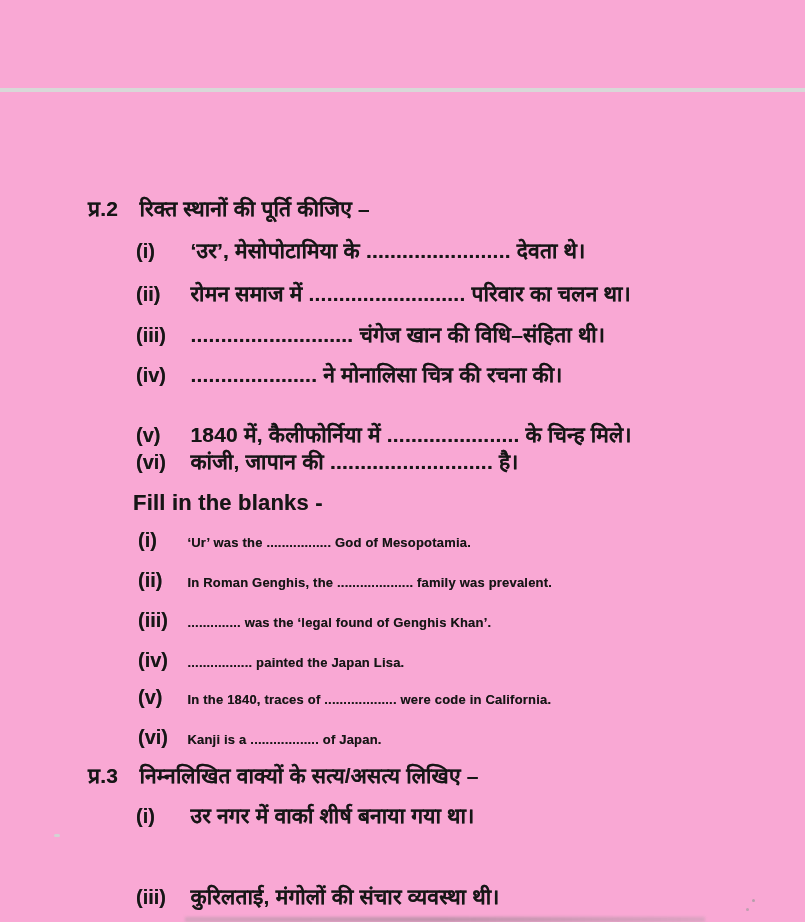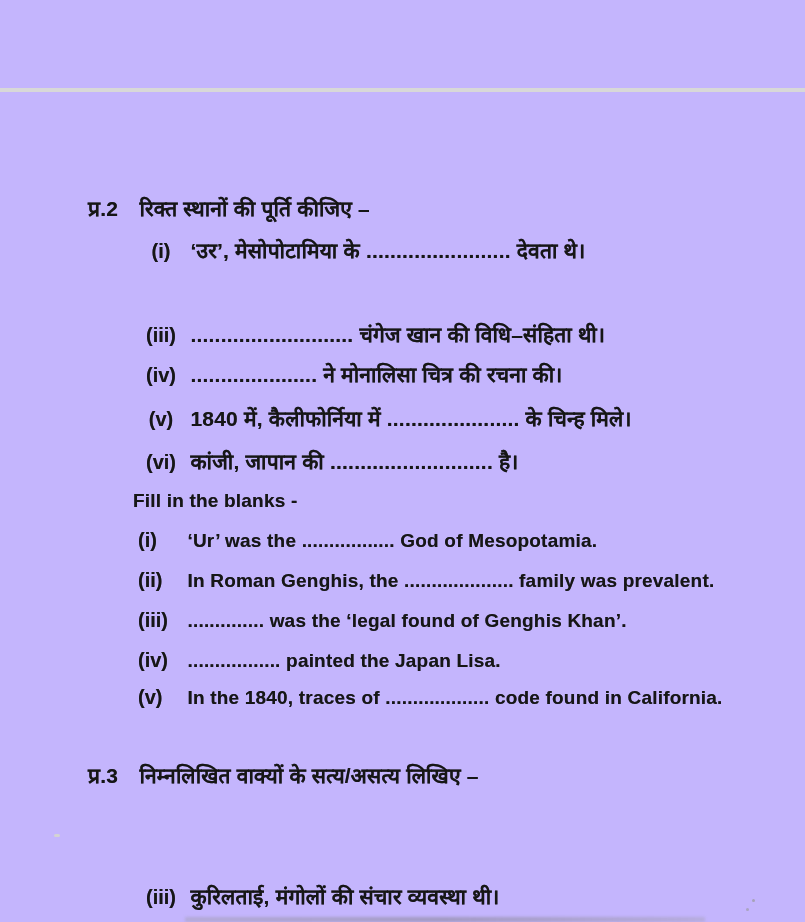--- a/index.html
+++ b/index.html
@@ -4,21 +4,21 @@
 <style>
   html, body {
     margin: 0;
     padding: 0;
     background: #ffffff;
   }
   #page {
     position: relative;
     width: 805px;
     height: 922px;
-    background: #c4b5fd;
+    background: #f9a8d4;
     overflow: hidden;
     font-family: "Liberation Sans", sans-serif;
     color: #161616;
   }
   #top-rule {
     position: absolute;
     left: 0;
     top: 88px;
     width: 805px;
     height: 4px;
@@ -34,38 +34,38 @@
     display: inline-block;
     width: 47px;
     font-weight: 700;
     font-size: 20px;
   }
   .qtitle {
     font-weight: 700;
     font-size: 21px;
   }
   
-  .item-hi { left: 136px; text-align: center; }
+  .item-hi { left: 136px; }
   .item-en { left: 138px; }
   .lbl {
     display: inline-block;
     width: 50px;
     font-weight: 700;
     font-size: 20px;
     font-family: "Liberation Sans", sans-serif;
   }
   .item-en .lbl { width: 45px; }
   .hi {
     font-size: 21px;
     font-weight: 700;
     font-family: "Liberation Sans", sans-serif;
     letter-spacing: 0.2px;
   }
   .en {
-    font-size: 19px;
+    font-size: 13px;
     font-weight: 700;
     font-family: "Liberation Sans", sans-serif;
     letter-spacing: 0.2px;
   }
   .scan-ink {
     text-shadow: 0 0 0.5px rgba(20,20,20,0.55);
   }
   
   #speck-left {
     position: absolute;
@@ -115,67 +115,79 @@
 
   <div class="line qline scan-ink" style="top:194px">
     <span class="qnum hi">प्र.2</span>
     <span class="qtitle hi">रिक्त स्थानों की पूर्ति कीजिए –</span>
   </div>
 
   <div class="line item-hi scan-ink" style="top:236px">
     <span class="lbl">(i)</span>
     <span class="hi">‘उर’, मेसोपोटामिया के ........................ देवता थे।</span>
   </div>
+  <div class="line item-hi scan-ink" style="top:279px">
+    <span class="lbl">(ii)</span>
+    <span class="hi">रोमन समाज में .......................... परिवार का चलन था।</span>
+  </div>
   <div class="line item-hi scan-ink" style="top:320px">
     <span class="lbl">(iii)</span>
     <span class="hi">........................... चंगेज खान की विधि–संहिता थी।</span>
   </div>
   <div class="line item-hi scan-ink" style="top:360px">
     <span class="lbl">(iv)</span>
     <span class="hi">..................... ने मोनालिसा चित्र की रचना की।</span>
   </div>
-  <div class="line item-hi scan-ink" style="top:404px">
+  <div class="line item-hi scan-ink" style="top:420px">
     <span class="lbl">(v)</span>
     <span class="hi">1840 में, कैलीफोर्निया में ...................... के चिन्ह मिले।</span>
   </div>
   <div class="line item-hi scan-ink" style="top:447px">
     <span class="lbl">(vi)</span>
     <span class="hi">कांजी, जापान की ........................... है।</span>
   </div>
 
   <div class="line scan-ink" style="top:490px; left:133px">
-    <span class="en" style="font-size:19px">Fill in the blanks -</span>
+    <span class="en" style="font-size:22px">Fill in the blanks -</span>
   </div>
 
   <div class="line item-en scan-ink" style="top:529px">
     <span class="lbl">(i)</span>
     <span class="en">‘Ur’ was the ................. God of Mesopotamia.</span>
   </div>
   <div class="line item-en scan-ink" style="top:569px">
     <span class="lbl">(ii)</span>
     <span class="en">In Roman Genghis, the .................... family was prevalent.</span>
   </div>
   <div class="line item-en scan-ink" style="top:609px">
     <span class="lbl">(iii)</span>
     <span class="en">.............. was the ‘legal found of Genghis Khan’.</span>
   </div>
   <div class="line item-en scan-ink" style="top:649px">
     <span class="lbl">(iv)</span>
     <span class="en">................. painted the Japan Lisa.</span>
   </div>
   <div class="line item-en scan-ink" style="top:686px">
     <span class="lbl">(v)</span>
-    <span class="en">In the 1840, traces of ................... code found in California.</span>
+    <span class="en">In the 1840, traces of ................... were code in California.</span>
+  </div>
+  <div class="line item-en scan-ink" style="top:726px">
+    <span class="lbl">(vi)</span>
+    <span class="en">Kanji is a .................. of Japan.</span>
   </div>
 
   <div class="line qline scan-ink" style="top:761px">
     <span class="qnum hi">प्र.3</span>
     <span class="qtitle hi">निम्नलिखित वाक्यों के सत्य/असत्य लिखिए –</span>
   </div>
 
+  <div class="line item-hi scan-ink" style="top:801px">
+    <span class="lbl">(i)</span>
+    <span class="hi">उर नगर में वार्का शीर्ष बनाया गया था।</span>
+  </div>
   <div class="line item-hi scan-ink" style="top:882px">
     <span class="lbl">(iii)</span>
     <span class="hi">कुरिलताई, मंगोलों की संचार व्यवस्था थी।</span>
   </div>
 
   <div id="speck-left"></div>
   <div id="bottom-smudge"></div>
   <div id="speck-br-1"></div>
   <div id="speck-br-2"></div>
 

